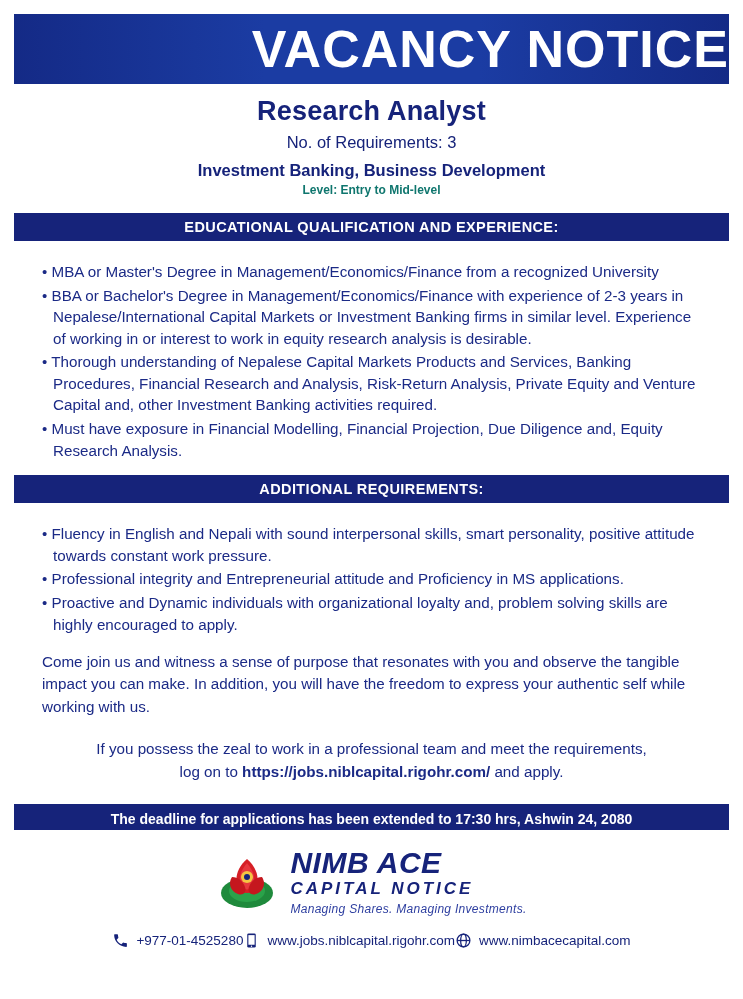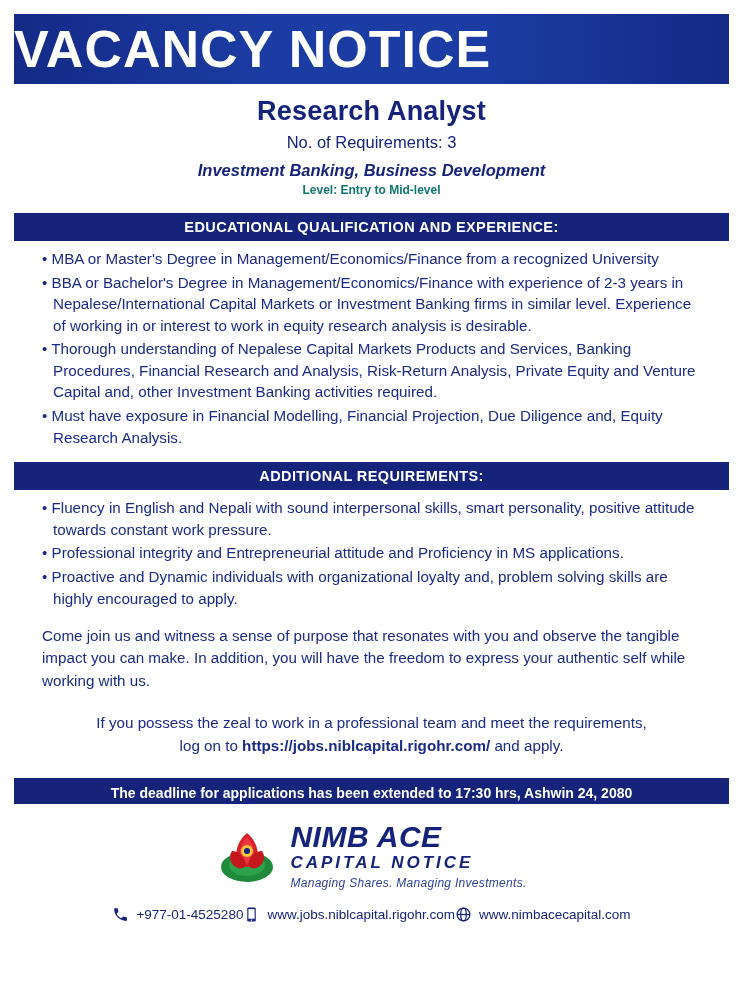--- a/index.html
+++ b/index.html
@@ -29,21 +29,21 @@
     background: #ffffff;
   }
 
   
   .title-banner {
     position: relative;
     height: 70px;
     background: linear-gradient(90deg, #142a86 0%, #1b3ca3 35%, #1b3ca3 65%, #142a86 100%);
     display: flex;
     align-items: center;
-    justify-content: flex-start;
+    justify-content: flex-end;
     margin: 0 0 0 0;
   }
   .title-banner .title {
     color: #ffffff;
     font-size: 52px;
     font-weight: bold;
     letter-spacing: 1px;
     line-height: 1;
     font-family: "Liberation Sans", sans-serif;
   }
@@ -63,21 +63,20 @@
   .req-count {
     font-size: 16.5px;
     color: #16237a;
     margin-bottom: 9px;
   }
   .depts {
     font-size: 16.5px;
     font-weight: bold;
     color: #16237a;
     margin-bottom: 3px;
-    font-style: italic;
   }
   .level {
     font-size: 12px;
     font-weight: bold;
     color: #0f766e;
   }
 
   
   .section-bar {
     background: #16237a;
@@ -88,21 +87,21 @@
     letter-spacing: 0.4px;
     padding: 6px 0 6px 0;
     margin-top: 10px;
   }
   .section-bar.second {
     margin-top: 14px;
   }
 
   
   .body-section {
-    padding: 7px 28px 0 28px;
+    padding: 20px 28px 0 28px;
     position: relative;
   }
   .bullet-item {
     font-size: 15.2px;
     line-height: 1.42;
     color: #1b2a86;
     margin-bottom: 2px;
     text-indent: -11px;
     padding-left: 11px;
   }

